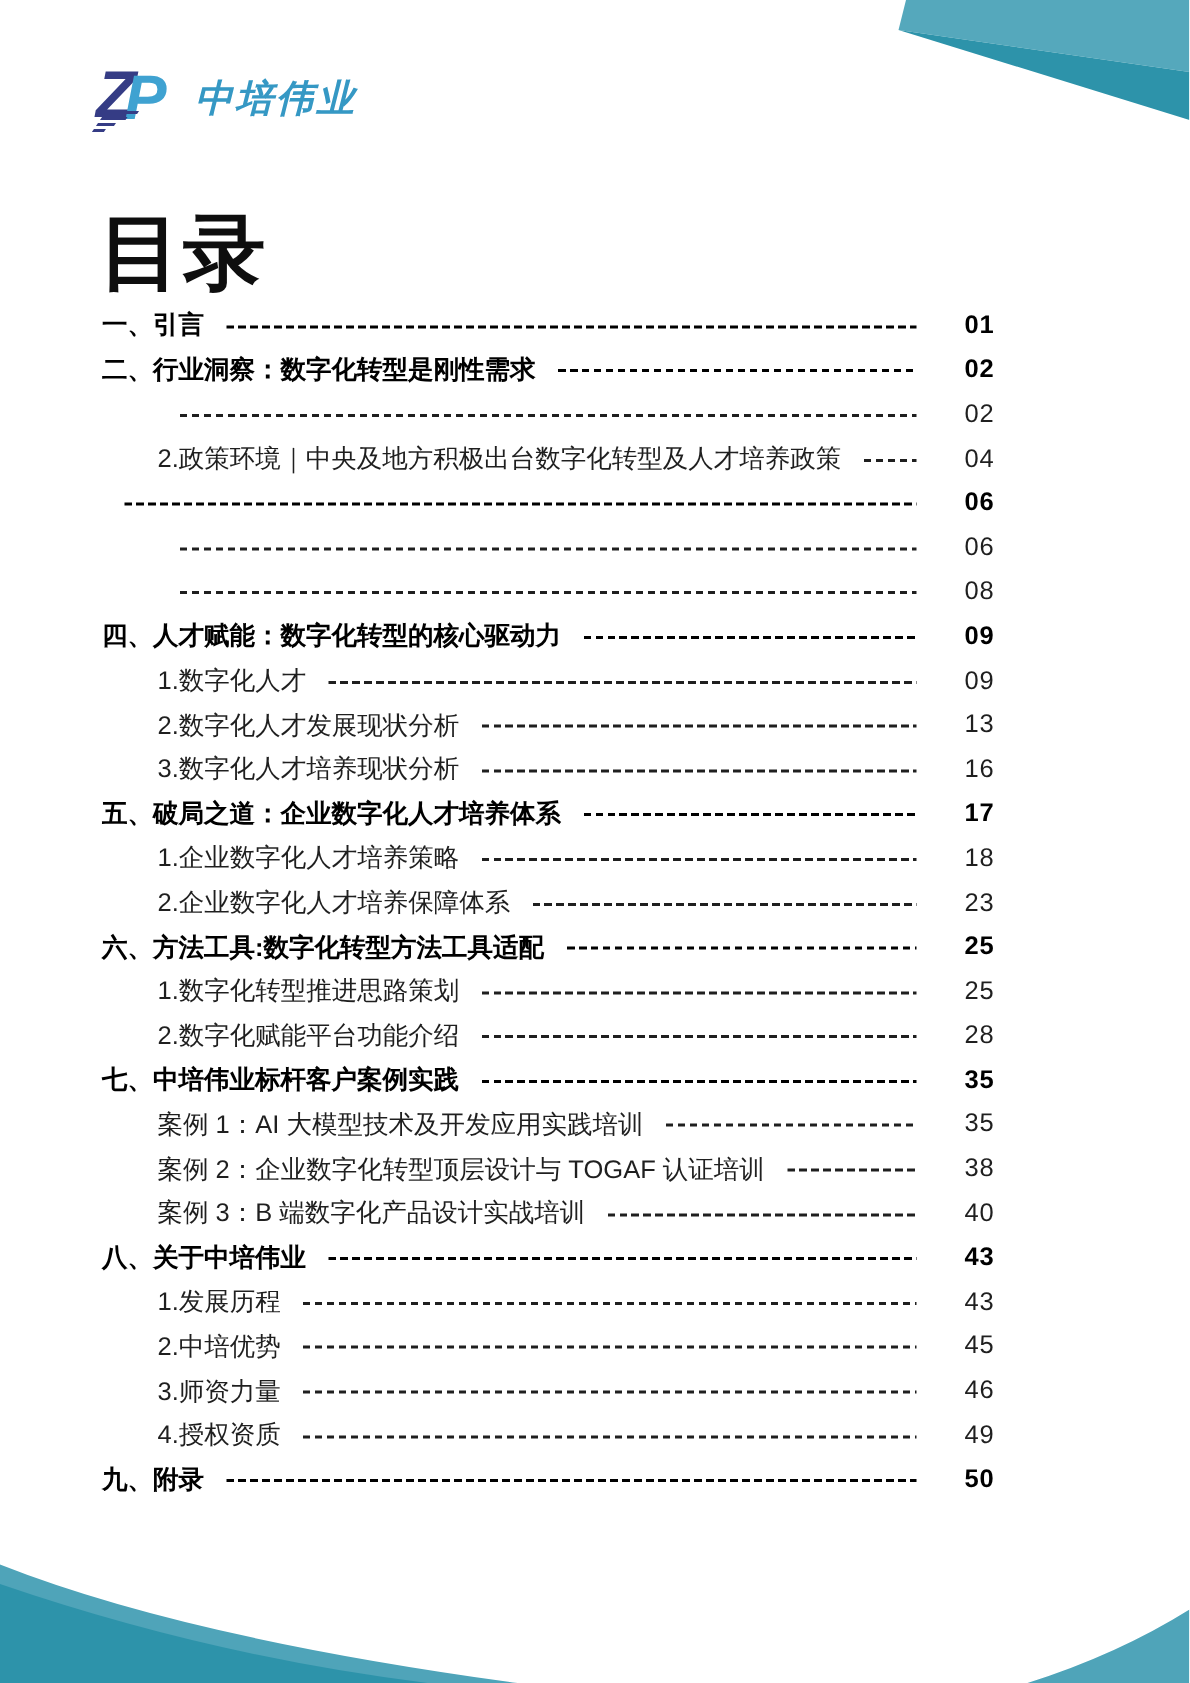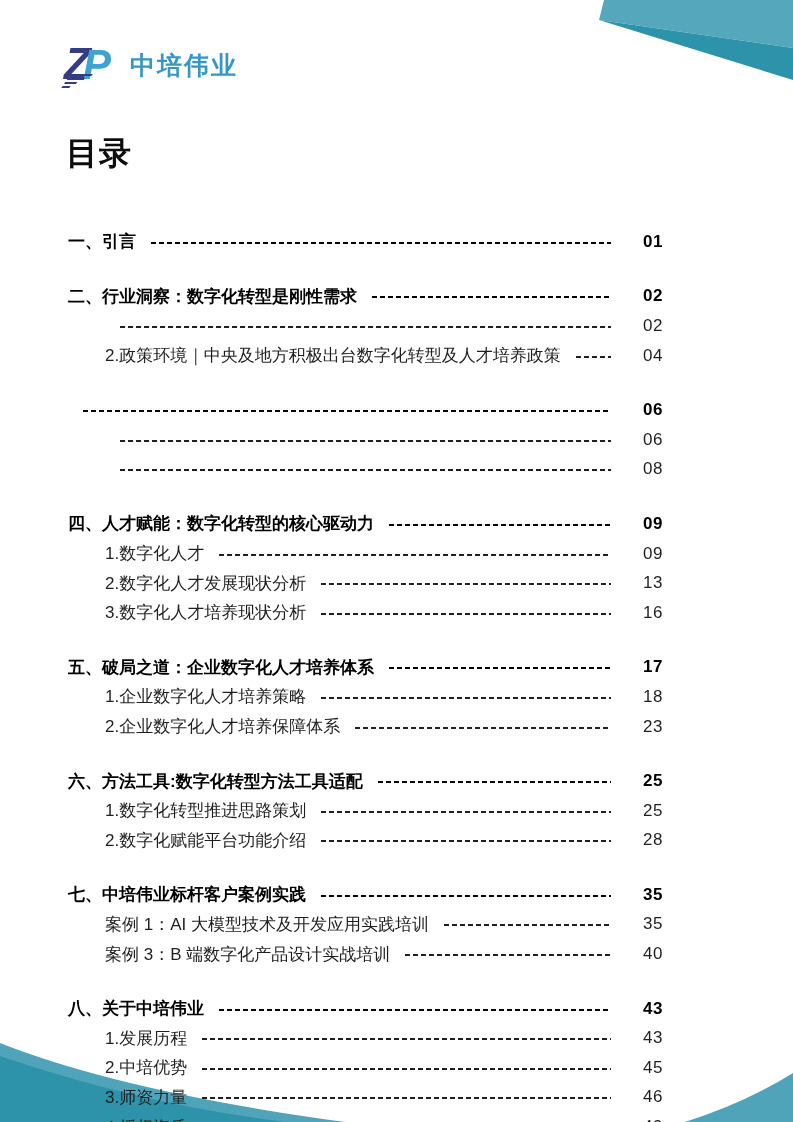--- a/index.html
+++ b/index.html
@@ -22,30 +22,30 @@
   .zp-stripes i{display:block;height:2px;margin:2px 0;}
   .zp-stripes i:nth-child(1){width:22px;}
   .zp-stripes i:nth-child(2){width:17px;}
   .zp-stripes i:nth-child(3){width:12px;}
   .zp-stripes i:nth-child(4){width:8px;}
   .brand-name{margin-left:14px;font-size:25px;font-weight:bold;letter-spacing:2px;}
 
   
   .toc-title{
     position:absolute;top:132px;left:66px;margin:0;
-    font-size:32px;font-weight:bold;color:#0e0e0e;letter-spacing:1px;
+    font-size:55px;font-weight:bold;color:#0e0e0e;letter-spacing:1px;
   }
 
   
   .toc{position:absolute;top:202px;left:68px;width:595px;}
   .toc-row{
     display:flex;align-items:center;height:29.6px;
     font-size:17px;color:#1f1f1f;cursor:pointer;
   }
-  .toc-row.bold{font-weight:bold;color:#000000;margin-top:25px;}
+  .toc-row.bold{font-weight:bold;color:#000000;}
   .toc-row.lvl1{padding-left:37px;}
   .toc-label{white-space:nowrap;}
   .toc-leader{
     flex:1;height:2px;margin:0 16px 0 15px;position:relative;top:1px;
     background-image:repeating-linear-gradient(to right,currentColor 0 5px,transparent 5px 8px);
   }
   .toc-page{width:36px;text-align:right;letter-spacing:0.5px;white-space:nowrap;}
 </style>
 </head>
 <body>
@@ -65,21 +65,21 @@
       <div class="zp-mark">
         <span class="zp-z" style="color: rgb(53, 60, 133);">Z</span>
         <span class="zp-p" style="color: rgb(63, 162, 209);">P</span>
         <span class="zp-stripes">
             <i style="background: rgb(53, 60, 133);"></i>
             <i style="background: rgb(53, 60, 133);"></i>
             <i style="background: rgb(53, 60, 133);"></i>
             <i style="background: rgb(53, 60, 133);"></i>
           </span>
       </div>
-      <div class="brand-name" style="color: rgb(53, 152, 196);">中培伟业</div>
+      <div class="brand-name" style="color: rgb(53, 152, 196); font-style: italic;">中培伟业</div>
     </header>
 
     <h1 class="toc-title">目录</h1>
 
     <nav class="toc" id="toc">
         <div class="toc-row bold">
       <span class="toc-label">一、引言</span>
       <span class="toc-leader"></span>
       <span class="toc-page">01</span>
     </div>
@@ -161,20 +161,25 @@
     </div>
         <div class="toc-row bold">
       <span class="toc-label">七、中培伟业标杆客户案例实践</span>
       <span class="toc-leader"></span>
       <span class="toc-page">35</span>
     </div>
         <div class="toc-row lvl1">
       <span class="toc-label">案例 1：AI 大模型技术及开发应用实践培训</span>
       <span class="toc-leader"></span>
       <span class="toc-page">35</span>
+    </div>
+        <div class="toc-row lvl1">
+      <span class="toc-label">案例 2：企业数字化转型顶层设计与 TOGAF 认证培训</span>
+      <span class="toc-leader"></span>
+      <span class="toc-page">38</span>
     </div>
         <div class="toc-row lvl1">
       <span class="toc-label">案例 3：B 端数字化产品设计实战培训</span>
       <span class="toc-leader"></span>
       <span class="toc-page">40</span>
     </div>
         <div class="toc-row bold">
       <span class="toc-label">八、关于中培伟业</span>
       <span class="toc-leader"></span>
       <span class="toc-page">43</span>

